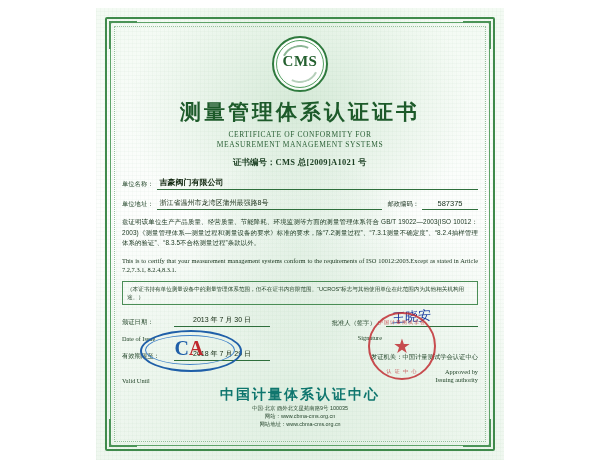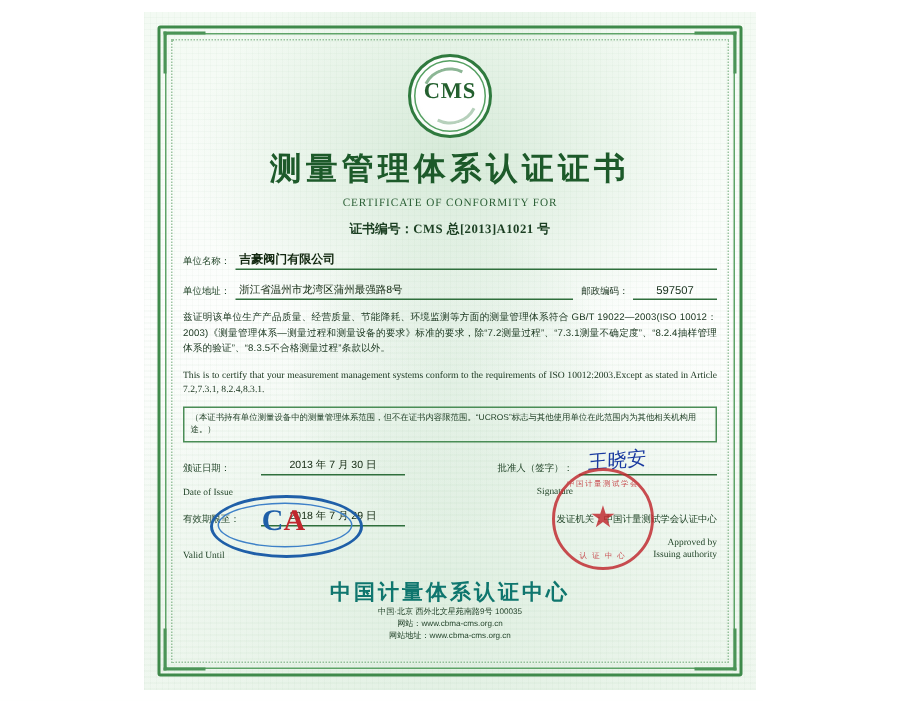--- a/index.html
+++ b/index.html
@@ -393,36 +393,37 @@
           <div class="ring"></div>
           <div class="ring2"></div>
           <div class="arcs"></div>
           <div class="cms">CMS</div>
         </div>
       </div>
 
       <div class="title-cn">测量管理体系认证证书</div>
       <div class="title-en">
         <div>CERTIFICATE OF CONFORMITY FOR</div>
+        <div>MEASUREMENT MANAGEMENT SYSTEMS</div>
       </div>
 
       <div class="cert-no">
-        <span>证书编号：</span><span class="num">CMS 总[2013]A1021 号</span>
+        <span>证书编号：</span><span class="num">CMS 总[2009]A1021 号</span>
       </div>
 
       <div class="field">
         <span class="lbl">单位名称：</span>
         <span class="val">吉豪阀门有限公司</span>
       </div>
 
       <div class="field">
         <span class="lbl">单位地址：</span>
         <span class="val addr">浙江省温州市龙湾区蒲州最强路8号</span>
         <span class="tail">邮政编码：</span>
-        <span class="tailval">597507</span>
+        <span class="tailval">587375</span>
       </div>
 
       <div class="para-cn">兹证明该单位生产产品质量、经营质量、节能降耗、环境监测等方面的测量管理体系符合 GB/T 19022—2003(ISO 10012：2003)《测量管理体系—测量过程和测量设备的要求》标准的要求，除“7.2测量过程”、“7.3.1测量不确定度”、“8.2.4抽样管理体系的验证”、“8.3.5不合格测量过程”条款以外。</div>
 
       <div class="para-en">This is to certify that your measurement management systems conform to the requirements of ISO 10012:2003.Except as stated in Article 7.2,7.3.1, 8.2.4,8.3.1.</div>
 
       <div class="note-box">（本证书持有单位测量设备中的测量管理体系范围，但不在证书内容限范围。“UCROS”标志与其他使用单位在此范围内为其他相关机构用途。）</div>
 
       <div class="sig-block">
 

